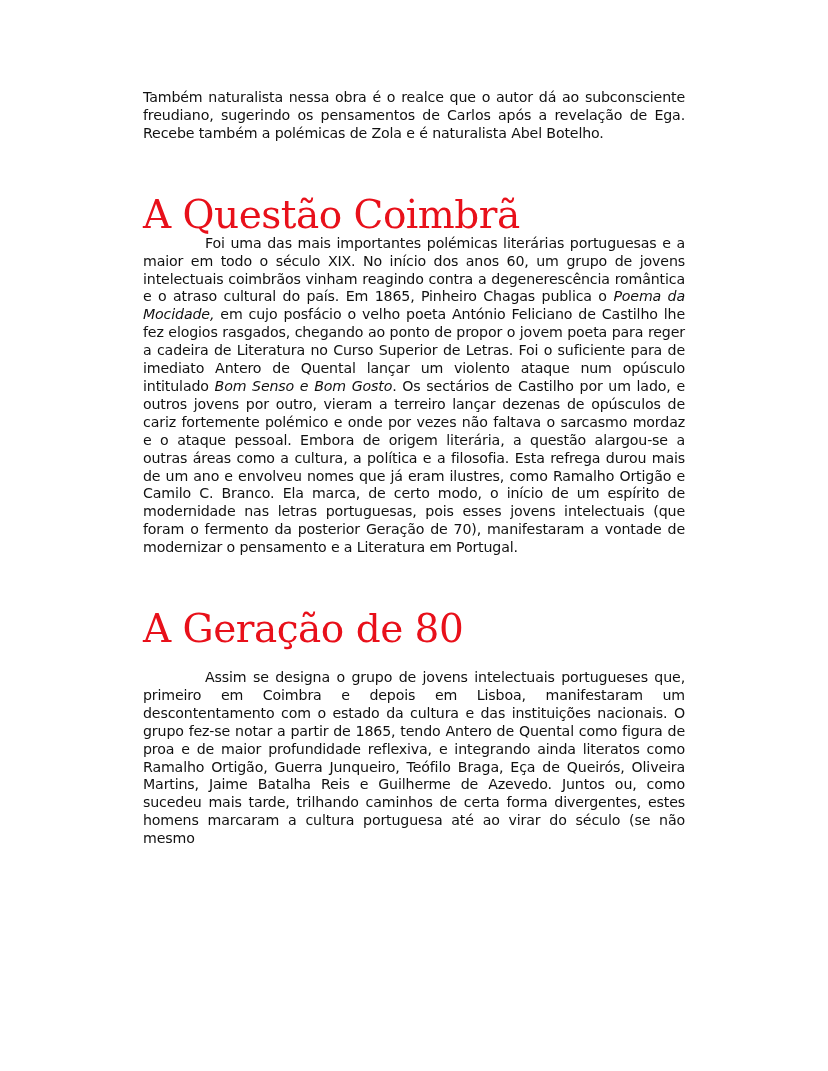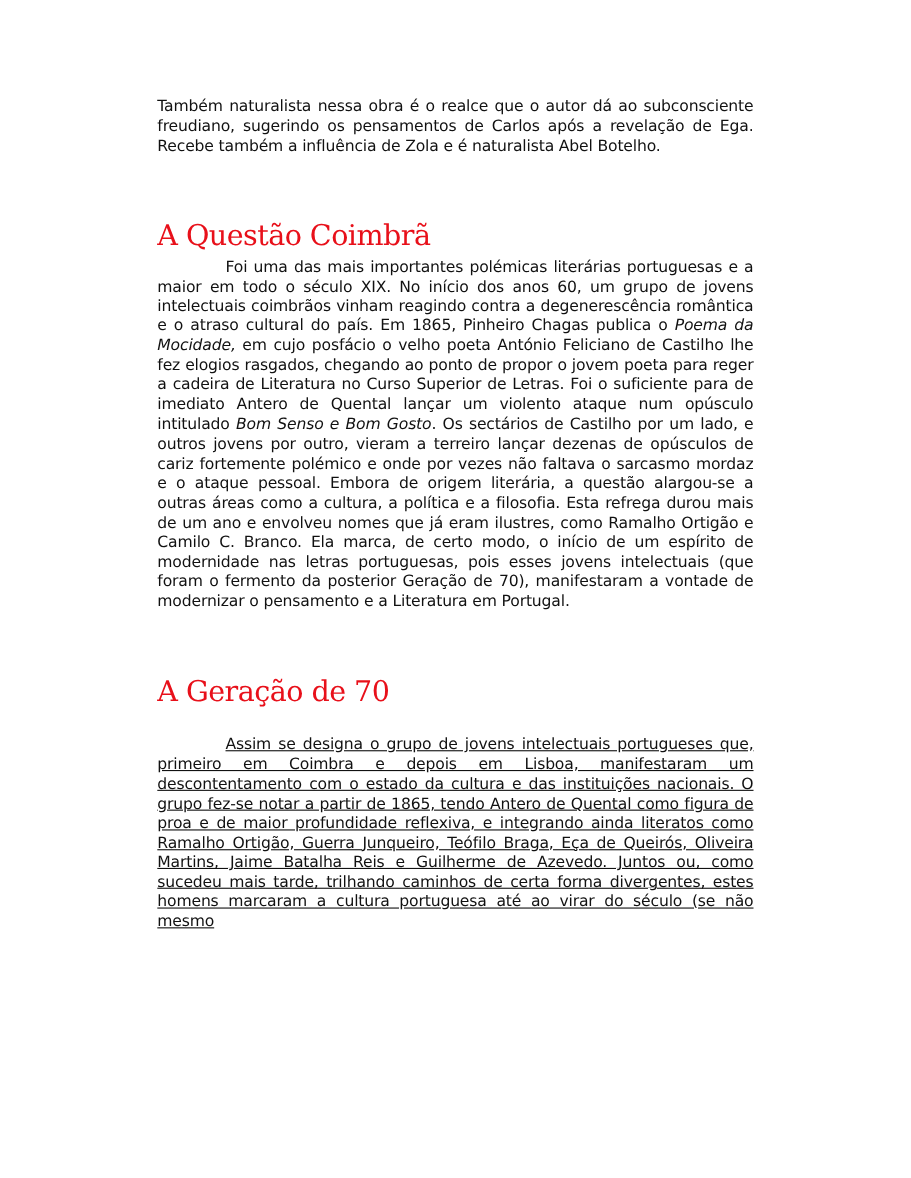--- a/index.html
+++ b/index.html
@@ -27,41 +27,41 @@
       text-align: justify;
       margin: 0;
       letter-spacing: -0.15px;
     }
     .para.indent {
       text-indent: 62px;
     }
     .heading {
       font-family: "DejaVu Serif", serif;
       color: #e8101a;
-      font-size: 26px;
+      font-size: 39px;
       font-weight: normal;
       margin: 0;
       letter-spacing: -0.5px;
       line-height: 40px;
     }
     #p-intro { }
     #h-coimbra { margin-top: 52px; }
     #p-coimbra { }
     #h-geracao { margin-top: 52px; }
-    #p-geracao { margin-top: 20px; text-decoration: underline; }
+    #p-geracao { margin-top: 20px; }
     em { font-style: italic; }
   </style>
 </head>
 <body>
 
 <div class="page">
 
-  <p class="para" id="p-intro">Também naturalista nessa obra é o realce que o autor dá ao subconsciente freudiano, sugerindo os pensamentos de Carlos após a revelação de Ega. Recebe também a influência de Zola e é naturalista Abel Botelho.</p>
+  <p class="para" id="p-intro">Também naturalista nessa obra é o realce que o autor dá ao subconsciente freudiano, sugerindo os pensamentos de Carlos após a revelação de Ega. Recebe também a polémicas de Zola e é naturalista Abel Botelho.</p>
 
   <h2 class="heading" id="h-coimbra">A Questão Coimbrã</h2>
 
   <p class="para indent" id="p-coimbra"><span>Foi uma das mais importantes polémicas literárias portuguesas e a maior em todo o século XIX. No início dos anos 60, um grupo de jovens intelectuais coimbrãos vinham reagindo contra a degenerescência romântica e o atraso cultural do país. Em 1865, Pinheiro Chagas publica o </span><em>Poema da Mocidade,</em><span> em cujo posfácio o velho poeta António Feliciano de Castilho lhe fez elogios rasgados, chegando ao ponto de propor o jovem poeta para reger a cadeira de Literatura no Curso Superior de Letras. Foi o suficiente para de imediato Antero de Quental lançar um violento ataque num opúsculo intitulado </span><em>Bom Senso e Bom Gosto</em><span>. Os sectários de Castilho por um lado, e outros jovens por outro, vieram a terreiro lançar dezenas de opúsculos de cariz fortemente polémico e onde por vezes não faltava o sarcasmo mordaz e o ataque pessoal. Embora de origem literária, a questão alargou-se a outras áreas como a cultura, a política e a filosofia. Esta refrega durou mais de um ano e envolveu nomes que já eram ilustres, como Ramalho Ortigão e Camilo C. Branco. Ela marca, de certo modo, o início de um espírito de modernidade nas letras portuguesas, pois esses jovens intelectuais (que foram o fermento da posterior Geração de 70), manifestaram a vontade de modernizar o pensamento e a Literatura em Portugal.</span></p>
 
-  <h2 class="heading" id="h-geracao">A Geração de 70</h2>
+  <h2 class="heading" id="h-geracao">A Geração de 80</h2>
 
   <p class="para indent" id="p-geracao">Assim se designa o grupo de jovens intelectuais portugueses que, primeiro em Coimbra e depois em Lisboa, manifestaram um descontentamento com o estado da cultura e das instituições nacionais. O grupo fez-se notar a partir de 1865, tendo Antero de Quental como figura de proa e de maior profundidade reflexiva, e integrando ainda literatos como Ramalho Ortigão, Guerra Junqueiro, Teófilo Braga, Eça de Queirós, Oliveira Martins, Jaime Batalha Reis e Guilherme de Azevedo. Juntos ou, como sucedeu mais tarde, trilhando caminhos de certa forma divergentes, estes homens marcaram a cultura portuguesa até ao virar do século (se não mesmo</p>
 
 </div>
 
 </body></html>

